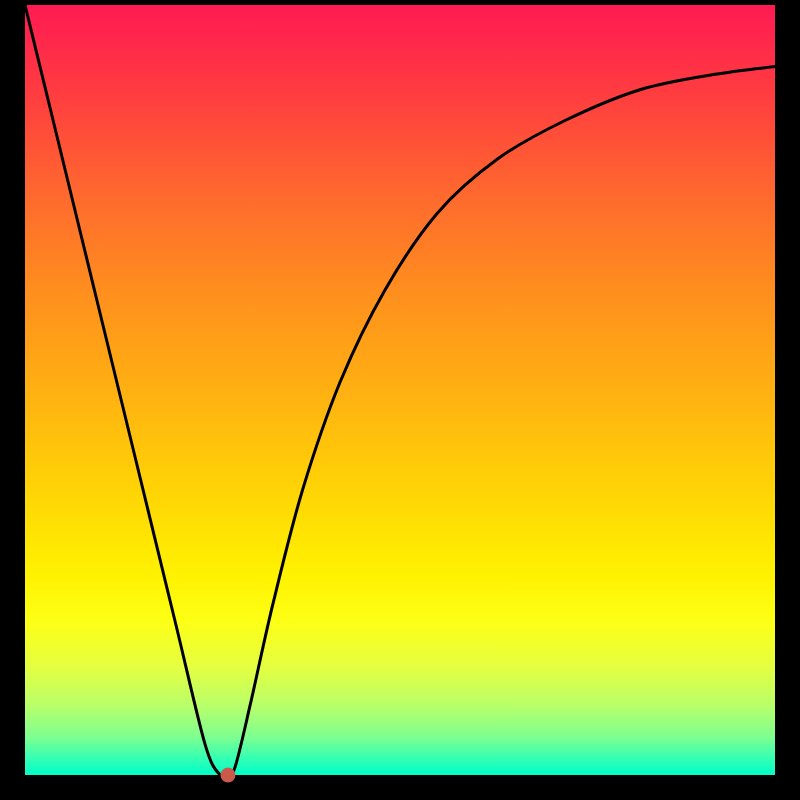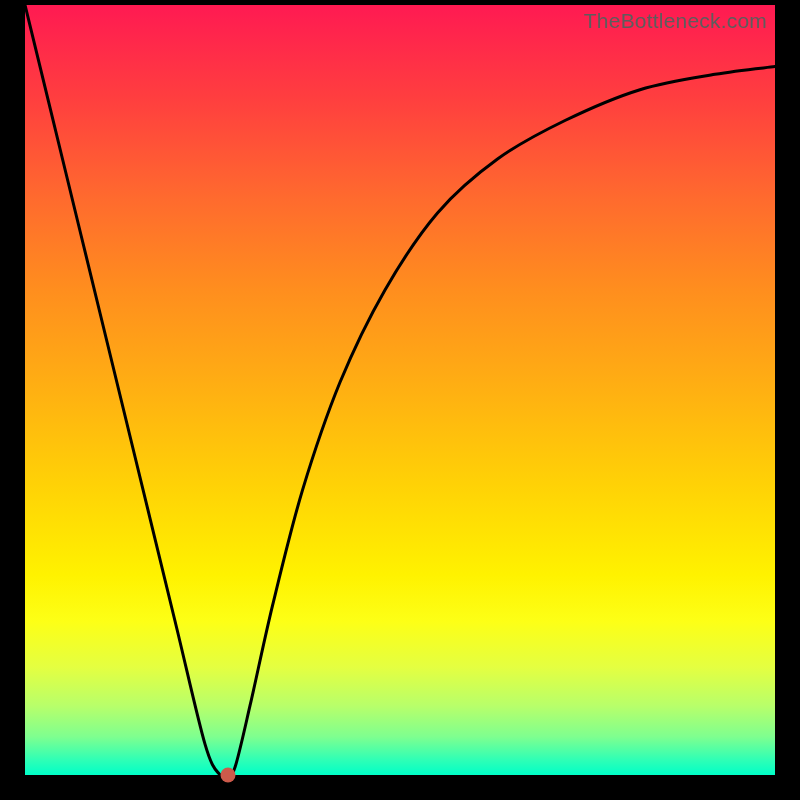--- a/index.html
+++ b/index.html
@@ -63,19 +63,18 @@
     border-radius: 50%;
     background: #cc5a4b;
     transform: translate(-50%, -50%);
   }
 </style>
 </head>
 <body>
 
 <div class="frame">
   <div class="plot-area">
-    <span class="watermark">TheBottleneck.com</span>
     <svg class="curve" viewBox="0 0 750 770" preserveAspectRatio="none">
       <path id="curve-path" fill="none" stroke="#000" stroke-width="3" stroke-linecap="round" stroke-linejoin="round" d="M 0.0 0.0 C 6.3 25.7, 25.0 102.7, 37.5 154.0 C 50.0 205.3, 62.5 256.7, 75.0 308.0 C 87.5 359.3, 100.0 410.7, 112.5 462.0 C 125.0 513.3, 138.8 569.8, 150.0 616.0 C 161.3 662.2, 172.5 713.5, 180.0 739.2 C 187.5 764.9, 191.3 764.9, 195.0 770.0 C 198.8 775.1, 200.0 771.3, 202.5 770.0 C 205.0 768.7, 206.3 773.8, 210.0 762.3 C 213.8 750.8, 218.8 727.7, 225.0 700.7 C 231.3 673.8, 238.8 636.5, 247.5 600.6 C 256.3 564.7, 266.3 522.3, 277.5 485.1 C 288.8 447.9, 301.3 410.7, 315.0 377.3 C 328.8 343.9, 343.8 313.1, 360.0 284.9 C 376.3 256.7, 393.8 229.7, 412.5 207.9 C 431.3 186.1, 451.3 169.4, 472.5 154.0 C 493.8 138.6, 516.3 127.0, 540.0 115.5 C 563.8 104.0, 590.0 92.4, 615.0 84.7 C 640.0 77.0, 667.5 73.1, 690.0 69.3 C 712.5 65.4, 740.0 62.9, 750.0 61.6"></path>
     </svg>
     <div class="dot" id="marker-dot" style="left: 202.5px; top: 770px;"></div>
   </div>
 </div>
 
 </body></html>

